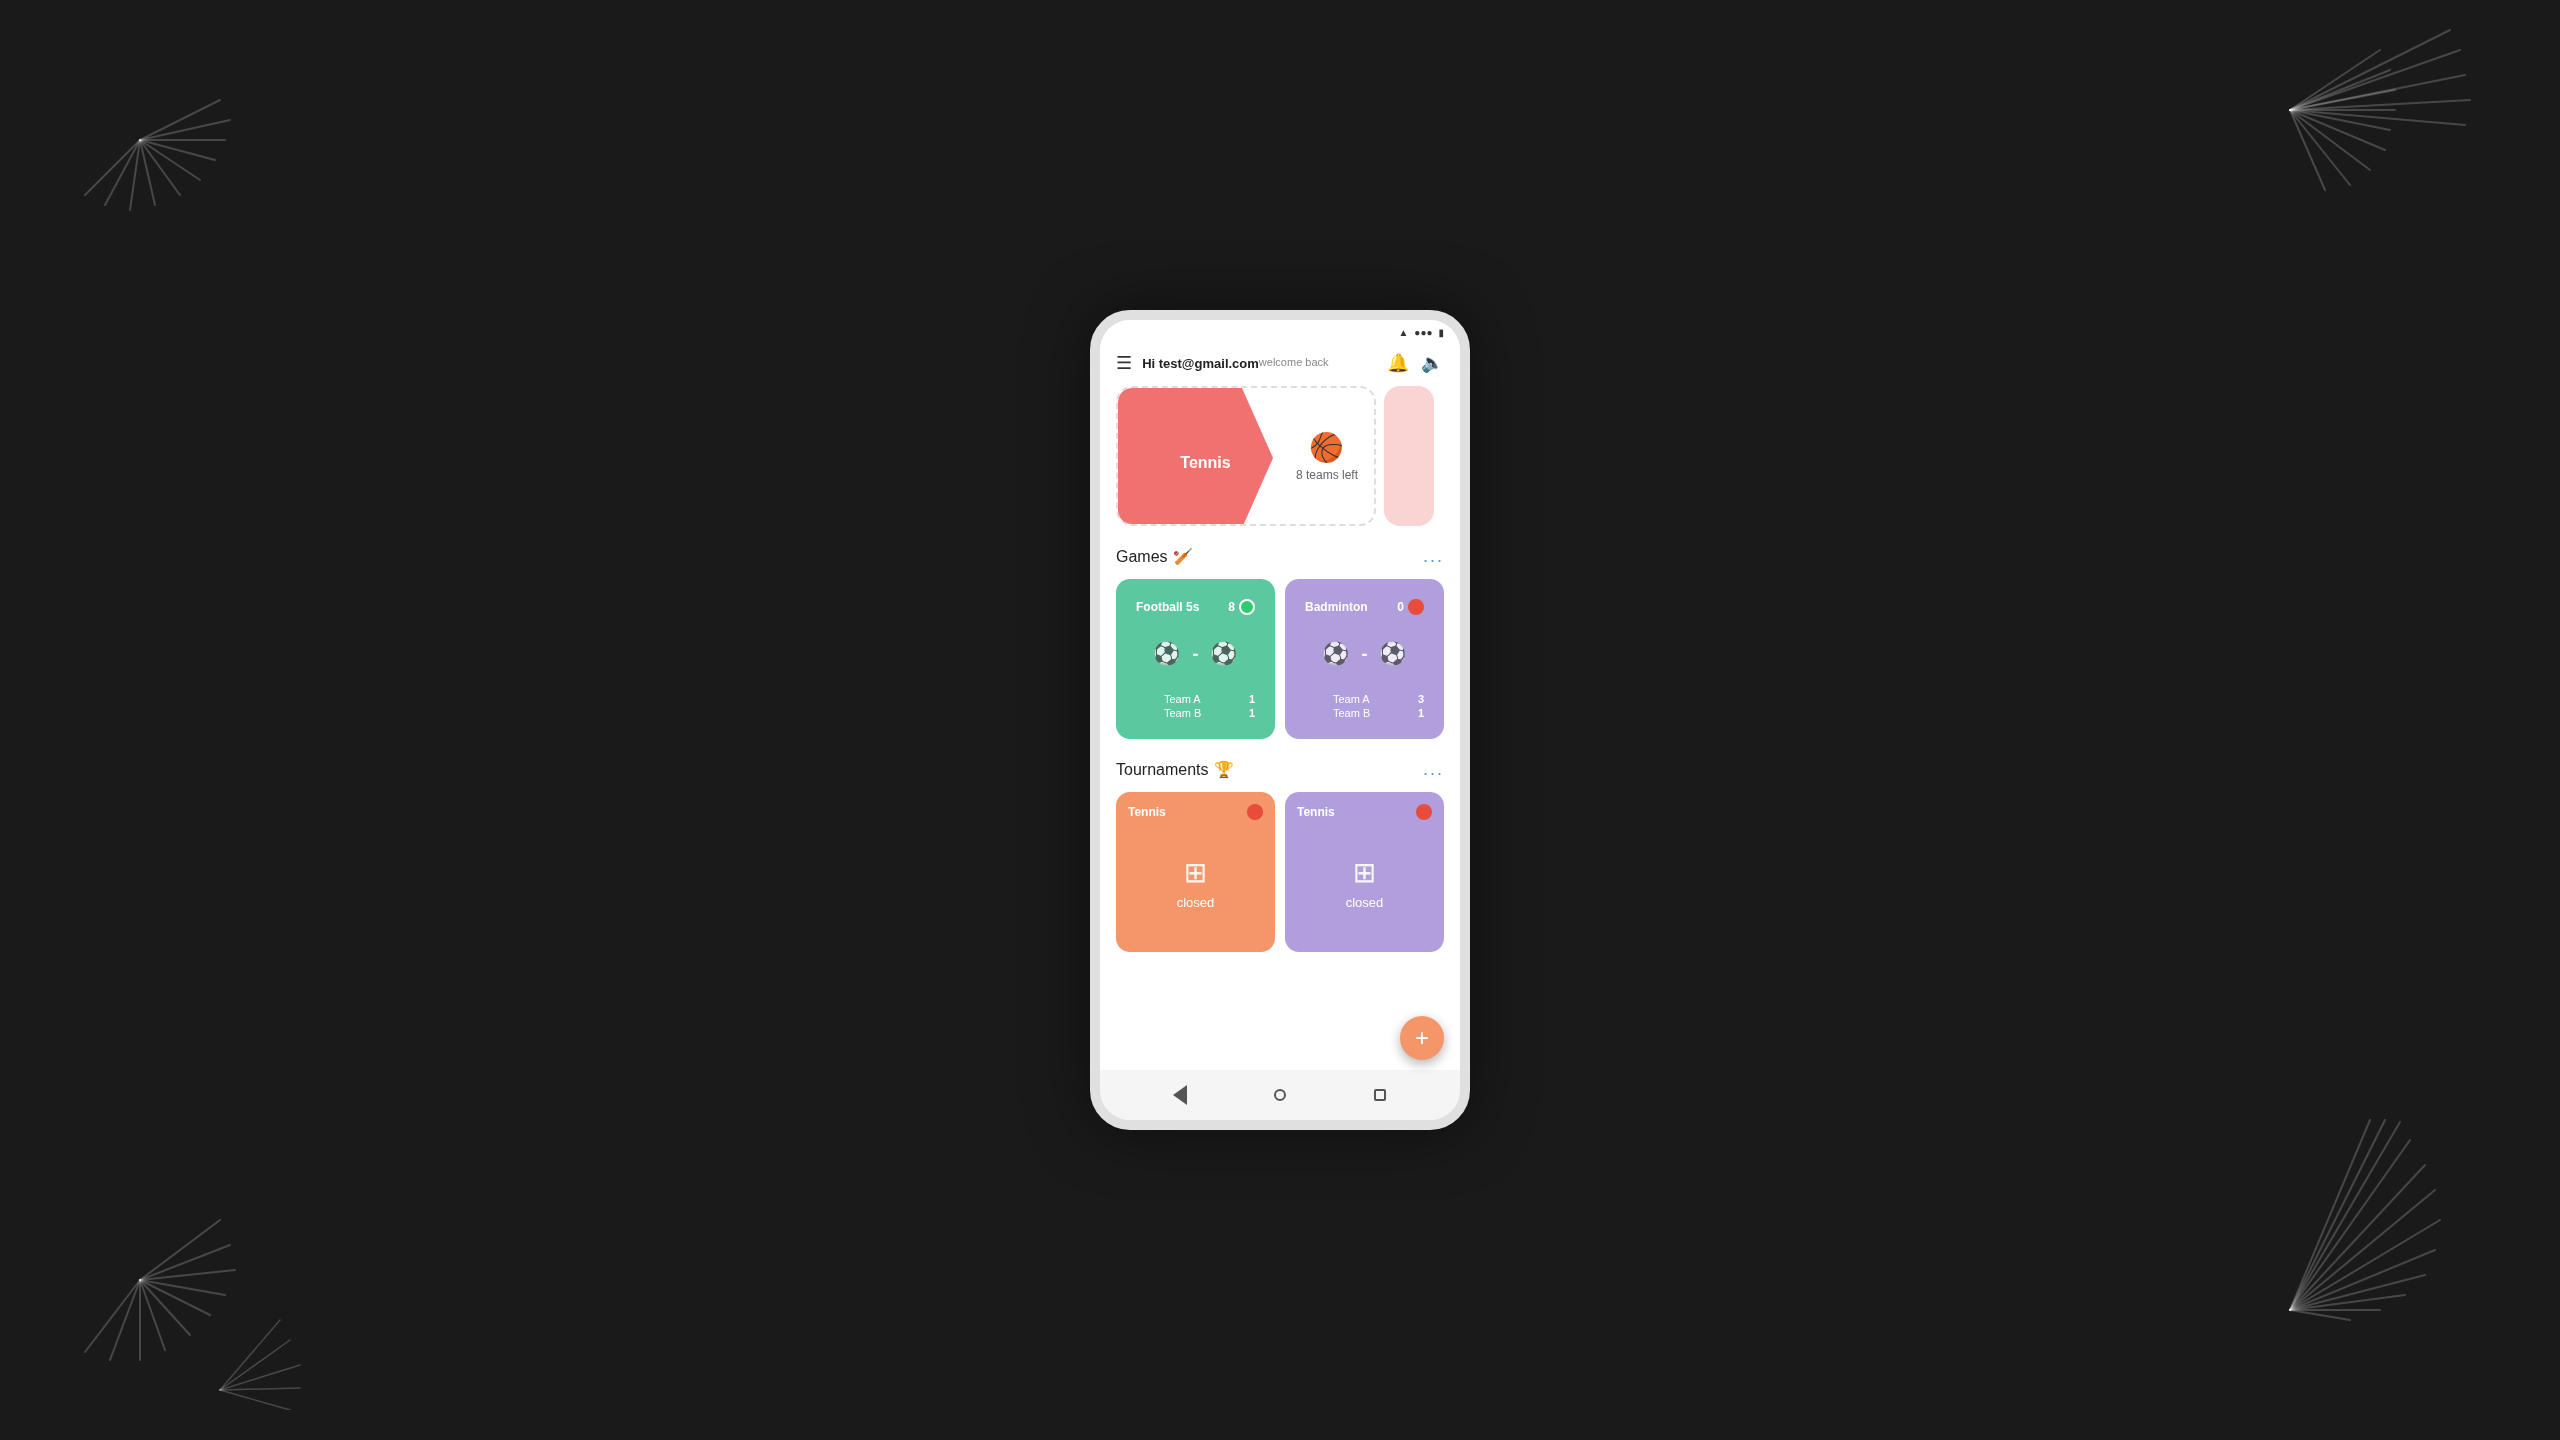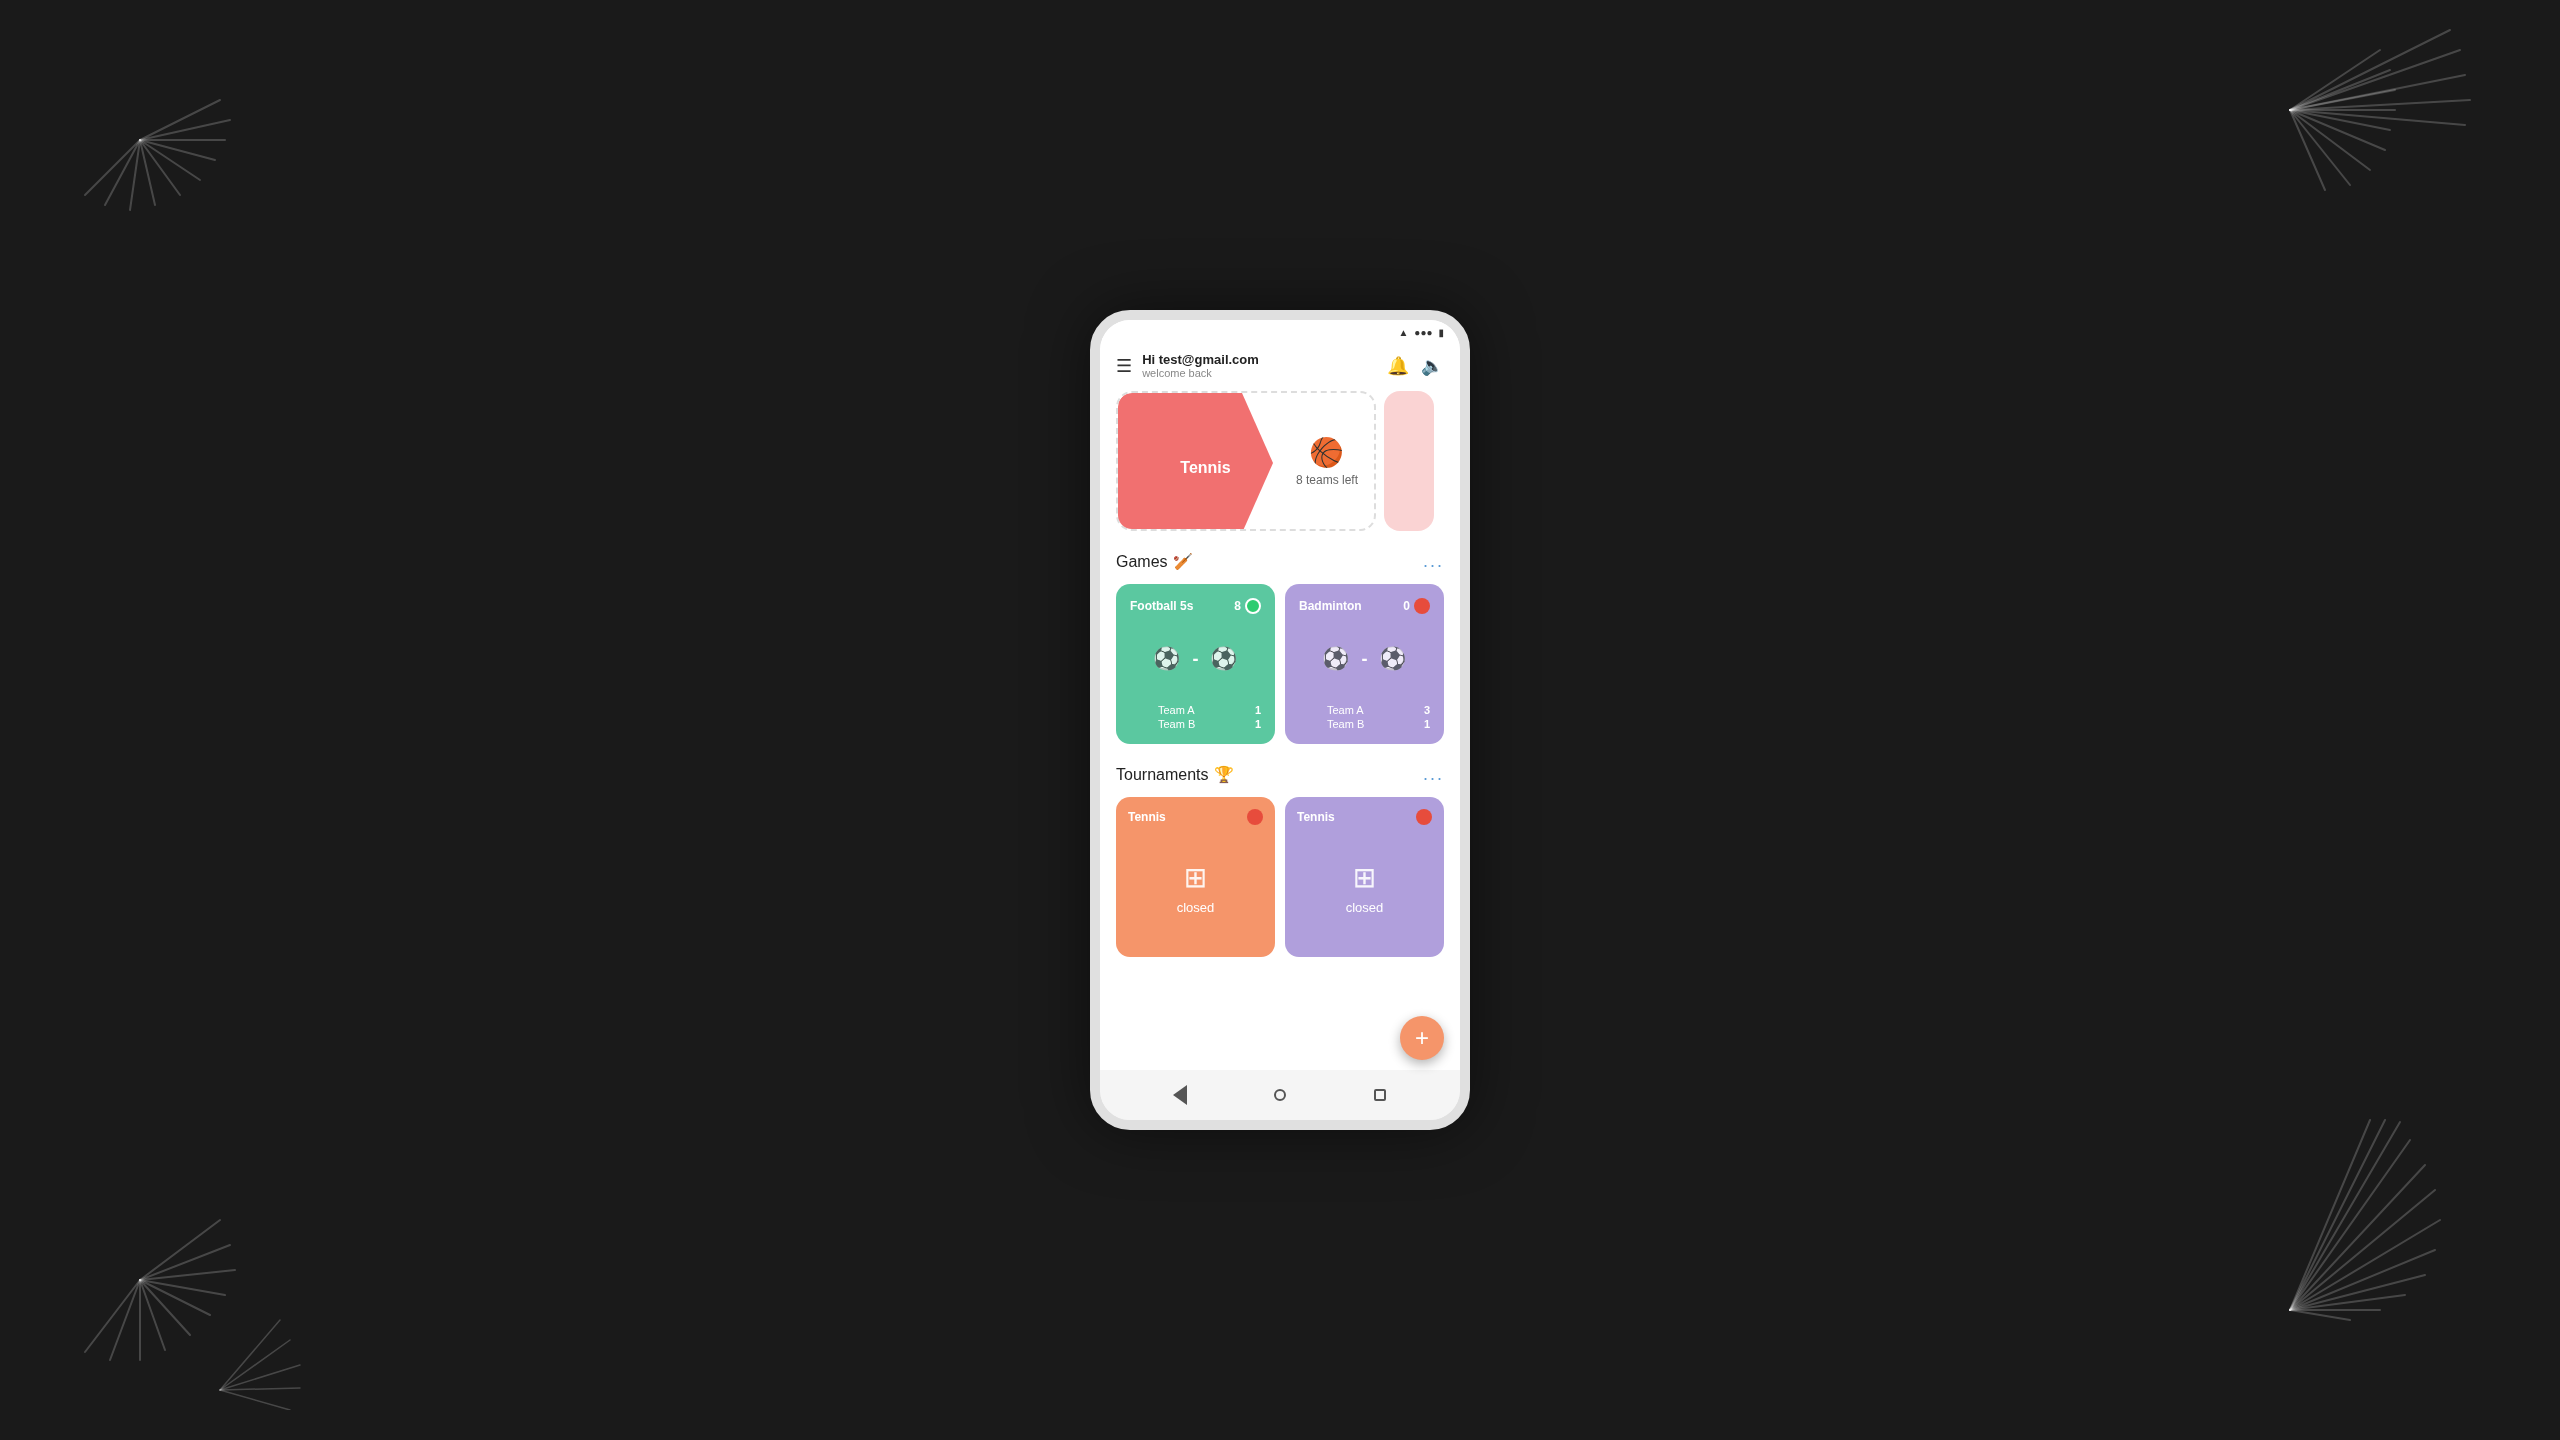--- a/index.html
+++ b/index.html
@@ -73,21 +73,21 @@
     }
 
     .hamburger {
       font-size: 18px;
       color: #333;
       cursor: pointer;
     }
 
     .header-greeting {
       display: flex;
-      flex-direction: column;
+      flex-direction: row;
     }
 
     .header-email {
       font-size: 13px;
       font-weight: 600;
       color: #222;
     }
 
     .header-welcome {
       font-size: 11px;
@@ -218,21 +218,21 @@
     .cards-grid {
       display: grid;
       grid-template-columns: 1fr 1fr;
       gap: 10px;
       margin-bottom: 20px;
     }
 
     
     .game-card {
       border-radius: 14px;
-      padding: 14px;
+      padding: 20px;
       display: flex;
       flex-direction: column;
       gap: 8px;
       min-height: 160px;
     }
 
     .game-card-green {
       background: #5bc8a0;
     }
 

